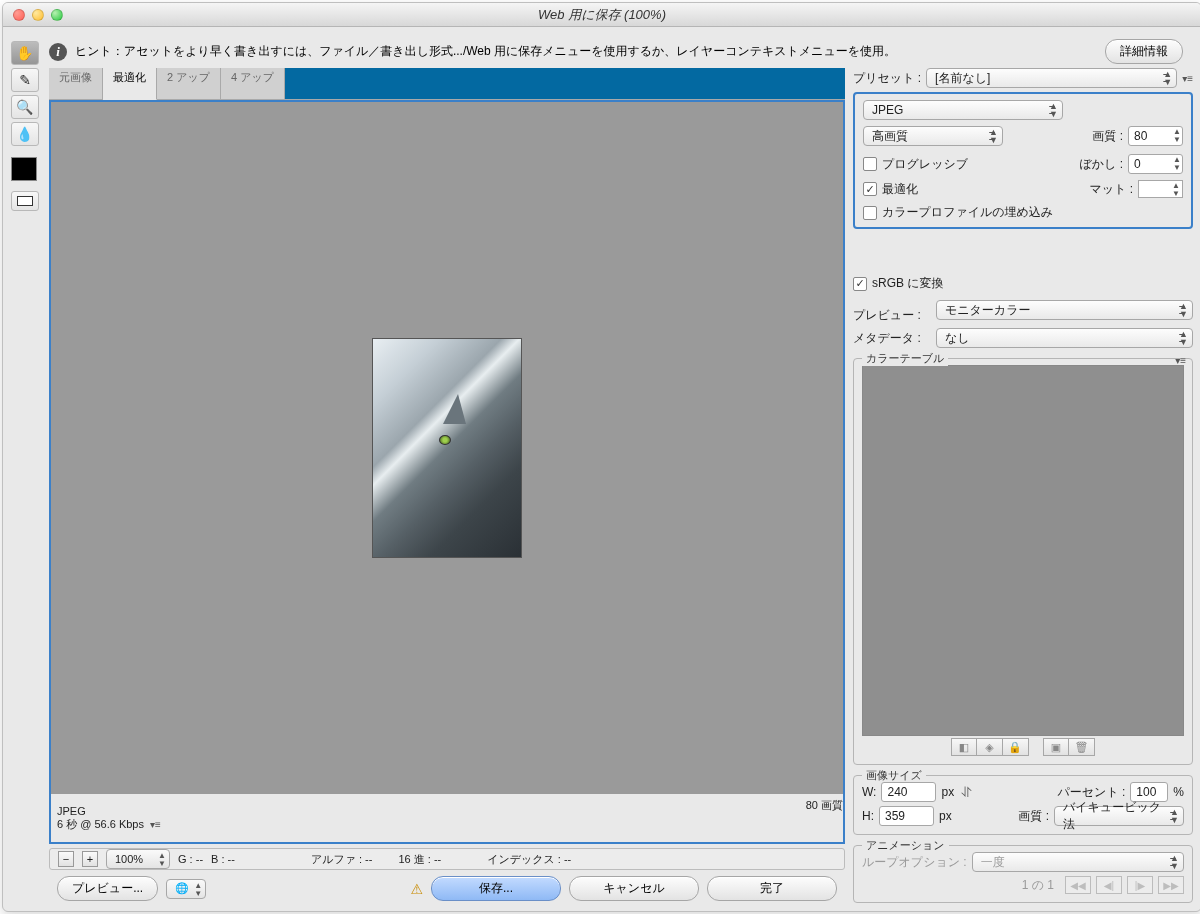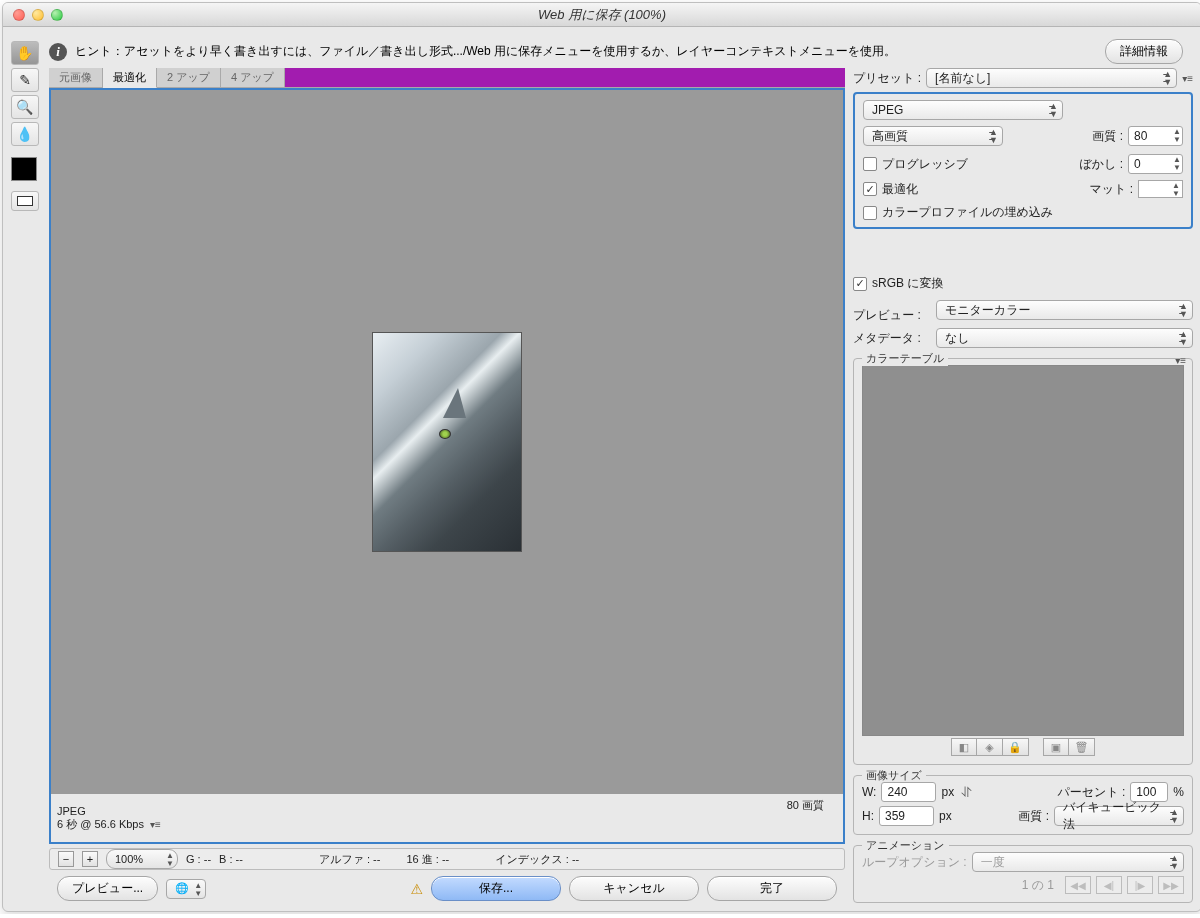--- a/index.html
+++ b/index.html
@@ -87,22 +87,22 @@
   .tool.sep{border:none;background:none;height:4px;}
   .tool.slice{width:28px;height:20px;background:linear-gradient(#f7f7f7,#e4e4e4);border:1px solid #b8b8b8;border-radius:3px;display:flex;align-items:center;justify-content:center;}
   .slice-inner{width:16px;height:10px;border:1px solid #333;background:#fff;}
 
   .main-col{flex:1;display:flex;flex-direction:column;}
 
   
   .tabs {
     display:flex;
     border-bottom:1px solid #a9a9a9;
-    background:#a21caf;
-    height:20px;
+    background:#0369a1;
+    height:32px;
     font-size:11px;
   }
   .tab{
     padding:2px 10px 0;
     border-right:1px solid #a9a9a9;
     color:#666;
     background:#d0d0d0;
   }
   .tab.active{
     background:#e9e9e9;
@@ -144,21 +144,21 @@
     border-bottom:30px solid #6a757c;
   }
   .canvas-info{
     position:absolute;bottom:0;left:0;right:0;
     height:48px;
     background:#e9e9e9;
     padding:2px 6px;
     font-size:11px;
     display:flex;flex-direction:column;justify-content:center;
   }
-  .cinfo-right{position:absolute;right:19px;top:4px;font-size:11px;}
+  .cinfo-right{position:absolute;right:0;top:4px;font-size:11px;}
 
   
   .rightpanel{
     width:340px;
     display:flex;flex-direction:column;
     gap:4px;
     font-size:12px;
   }
   .row{display:flex;align-items:center;gap:5px;}
   .lbl{white-space:nowrap;}
@@ -306,21 +306,21 @@
                 <span>6 秒 @ 56.6 Kbps</span>
                 <span style="font-size:10px;color:#555;">▾≡</span>
               </div>
               <div class="cinfo-right">80 画質</div>
             </div>
           </div>
 
           <div class="statusbar">
             <div class="sq">−</div>
             <div class="sq">+</div>
-            <div class="small-sel" style="width:72px;border-radius:9px;">
+            <div class="small-sel" style="width:64px;">
               <span>100%</span>
                 <span class="updn">▲<br>▼</span>
             </div>
             <span>G : --</span>
             <span>B : --</span>
             <span style="width:60px;"></span>
             <span>アルファ : --</span>
             <span style="width:10px;"></span>
             <span>16 進 : --</span>
             <span style="width:30px;"></span>

